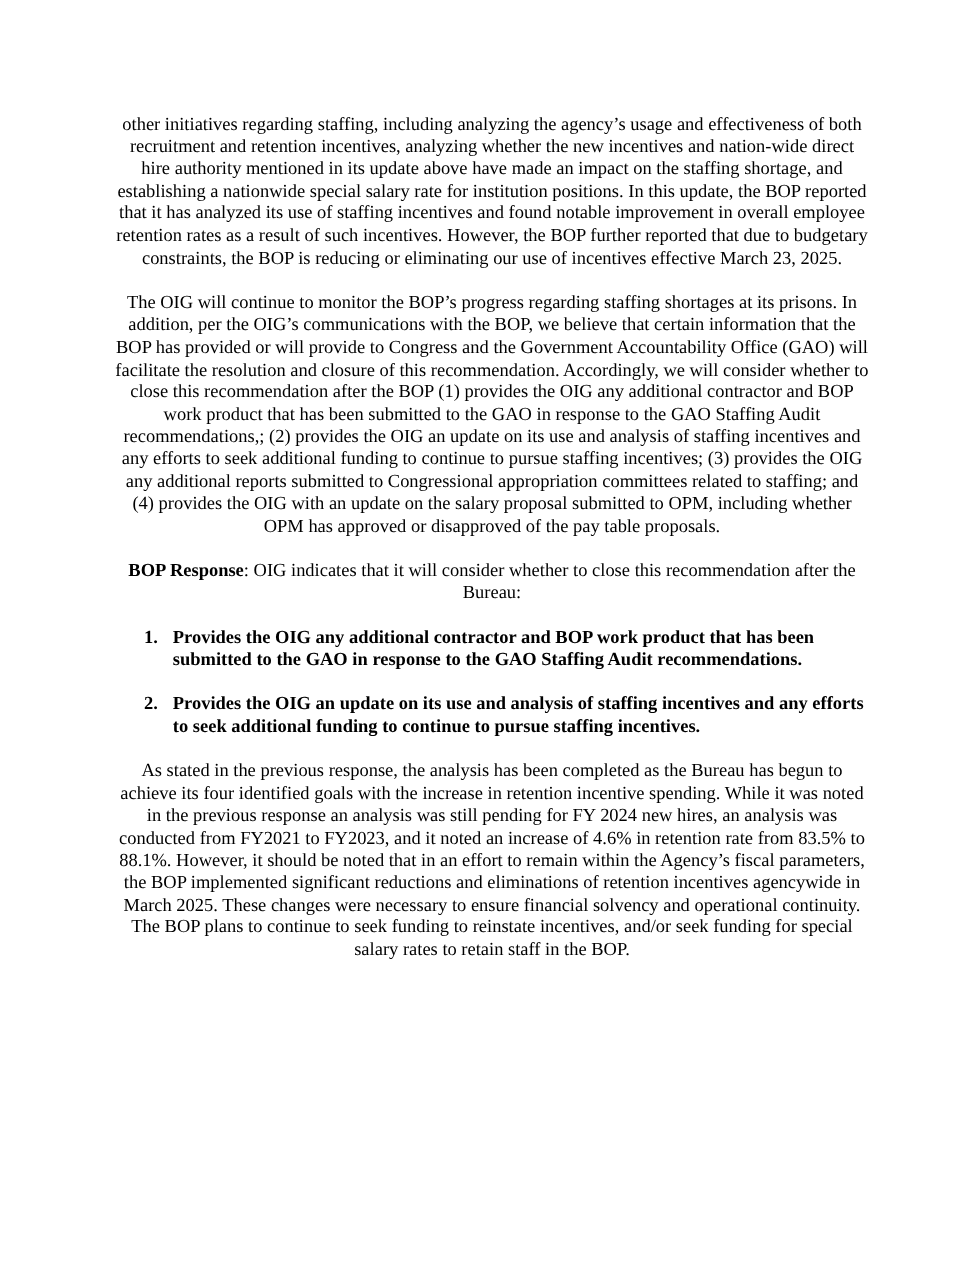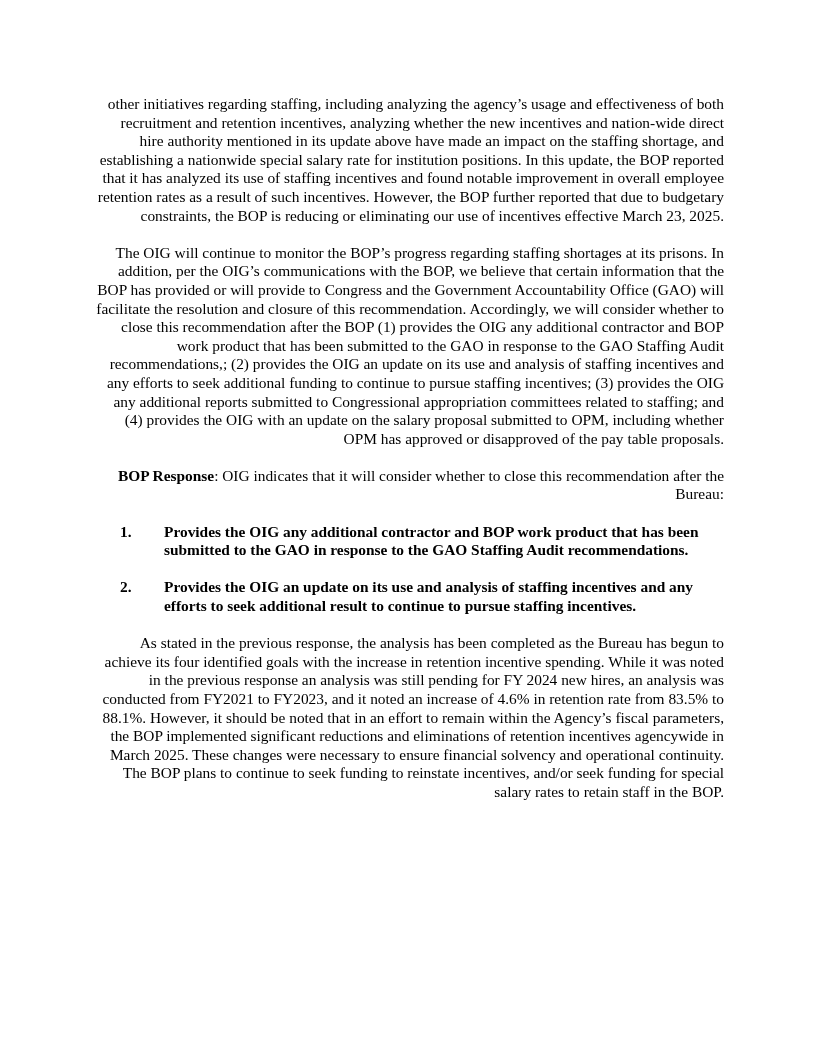--- a/index.html
+++ b/index.html
@@ -18,34 +18,33 @@
     .page {
       position: absolute;
       left: 96px;
       top: 95px;
       width: 628px;
       font-size: 15.4px;
       line-height: 18.6px;
     }
     p {
       margin: 0 0 18.6px 0;
-      text-align: right;
+      text-align: center;
     }
     .item {
       display: flex;
       margin: 0 0 18.6px 24px;
       font-weight: bold;
     }
     .item .num {
       width: 24px;
       flex: 0 0 24px;
     }
     .item .text {
       flex: 1 1 auto;
-      margin-left: 20px;
     }
     b { font-weight: bold; }
   </style>
 </head>
 <body>
 
 <div class="page">
   <p>other initiatives regarding staffing, including analyzing the agency’s usage and effectiveness of both recruitment and retention incentives, analyzing whether the new incentives and nation-wide direct hire authority mentioned in its update above have made an impact on the staffing shortage, and establishing a nationwide special salary rate for institution positions. In this update, the BOP reported that it has analyzed its use of staffing incentives and found notable improvement in overall employee retention rates as a result of such incentives. However, the BOP further reported that due to budgetary constraints, the BOP is reducing or eliminating our use of incentives effective March 23, 2025.</p>
 
   <p>The OIG will continue to monitor the BOP’s progress regarding staffing shortages at its prisons. In addition, per the OIG’s communications with the BOP, we believe that certain information that the BOP has provided or will provide to Congress and the Government Accountability Office (GAO) will facilitate the resolution and closure of this recommendation. Accordingly, we will consider whether to close this recommendation after the BOP (1) provides the OIG any additional contractor and BOP work product that has been submitted to the GAO in response to the GAO Staffing Audit recommendations,; (2) provides the OIG an update on its use and analysis of staffing incentives and any efforts to seek additional funding to continue to pursue staffing incentives; (3) provides the OIG any additional reports submitted to Congressional appropriation committees related to staffing; and (4) provides the OIG with an update on the salary proposal submitted to OPM, including whether OPM has approved or disapproved of the pay table proposals.</p>
@@ -53,17 +52,17 @@
   <p><b>BOP Response</b><span>: OIG indicates that it will consider whether to close this recommendation after the Bureau:</span></p>
 
   <div class="item">
     <span class="num">1.</span>
     <span class="text">Provides the OIG any additional contractor and BOP work product that has been submitted to the GAO in response to the GAO Staffing Audit recommendations.</span>
   </div>
 
 
   <div class="item">
     <span class="num">2.</span>
-    <span class="text">Provides the OIG an update on its use and analysis of staffing incentives and any efforts to seek additional result to continue to pursue staffing incentives.</span>
+    <span class="text">Provides the OIG an update on its use and analysis of staffing incentives and any efforts to seek additional funding to continue to pursue staffing incentives.</span>
   </div>
 
   <p>As stated in the previous response, the analysis has been completed as the Bureau has begun to achieve its four identified goals with the increase in retention incentive spending. While it was noted in the previous response an analysis was still pending for FY 2024 new hires, an analysis was conducted from FY2021 to FY2023, and it noted an increase of 4.6% in retention rate from 83.5% to 88.1%. However, it should be noted that in an effort to remain within the Agency’s fiscal parameters, the BOP implemented significant reductions and eliminations of retention incentives agencywide in March 2025. These changes were necessary to ensure financial solvency and operational continuity. The BOP plans to continue to seek funding to reinstate incentives, and/or seek funding for special salary rates to retain staff in the BOP.</p>
 </div>
 
 </body></html>

